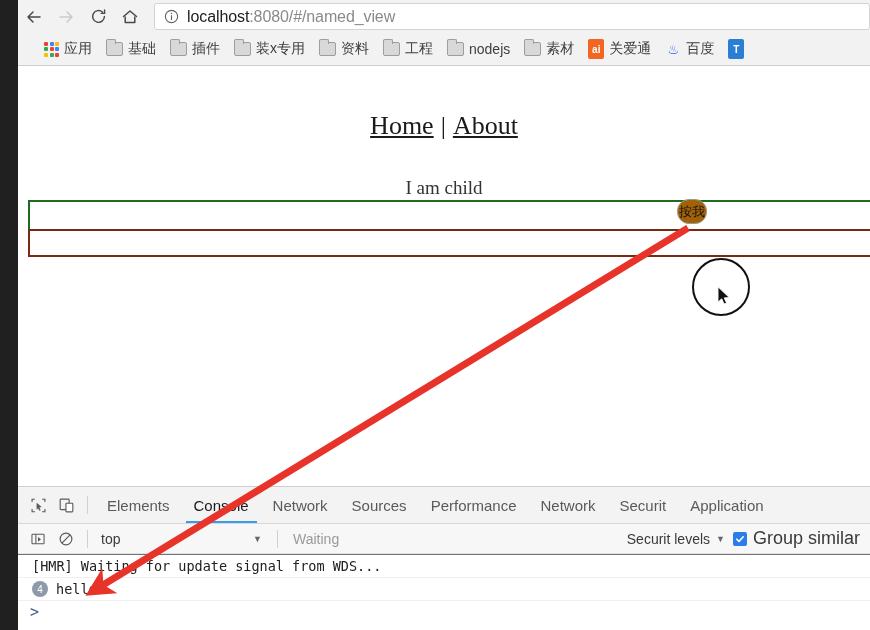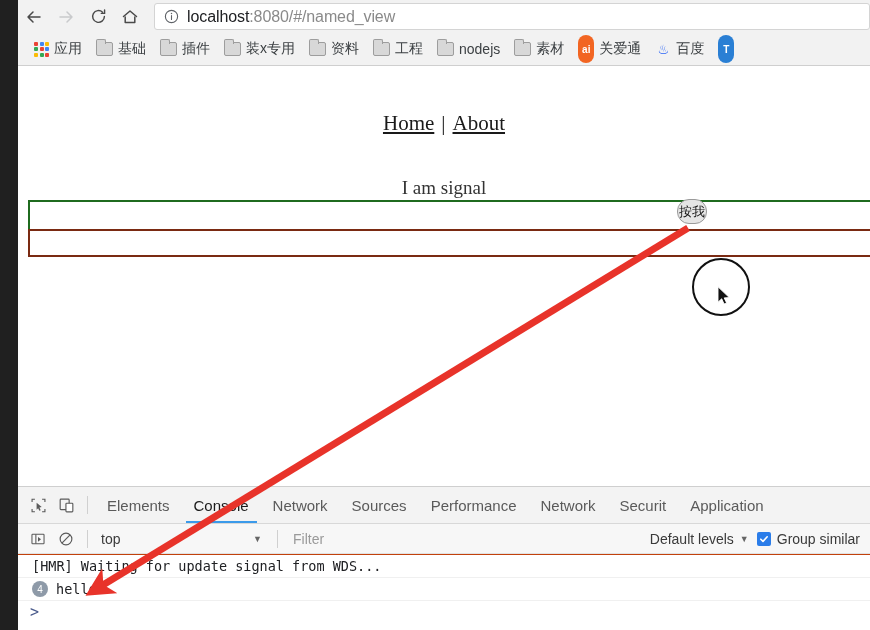--- a/index.html
+++ b/index.html
@@ -63,21 +63,21 @@
     white-space: nowrap;
     color: #8a8a8a;
     font-family: "Liberation Sans", sans-serif;
   }
   .url-text .host { color: #202124; }
 
   
   .bookmarks {
     position: absolute; left: 0; top: 33px; right: 0; height: 32px;
     display: flex; align-items: center;
-    padding-left: 10px;
+    padding-left: 20px;
     overflow: hidden;
     white-space: nowrap;
   }
   .bm {
     display: flex; align-items: center;
     height: 26px;
     padding: 0 6px;
     margin-right: 2px;
     font-size: 14px;
     color: #3c4043;
@@ -108,22 +108,22 @@
     content: "";
     position: absolute; left: -1px; top: -4px;
     width: 8px; height: 4px;
     background: #d8d8d8;
     border: 1px solid #9d9d9d;
     border-bottom: none;
     border-radius: 2px 2px 0 0;
   }
 
   .fav-sq {
-    width: 16px; height: 28px;
-    border-radius: 8px;
+    width: 16px; height: 20px;
+    border-radius: 2px;
     display: flex; align-items: center; justify-content: center;
     font-size: 10px; font-weight: bold; color: #fff;
     font-family: "Liberation Sans", sans-serif;
   }
   .fav-baidu {
     width: 16px; height: 16px;
     display: flex; align-items: center; justify-content: center;
     font-size: 13px; color: #2d66f7;
   }
 
@@ -133,21 +133,21 @@
     height: 419px;
     background: #ffffff;
     overflow: hidden;
   }
 
   .nav-links {
     position: absolute;
     left: 0; right: 0;
     top: 44px;
     text-align: center;
-    font-size: 21px;
+    font-size: 26px;
     color: #1a1a1a;
     font-family: "Liberation Serif", serif;
   }
   .nav-links a {
     color: #1a1a1a;
     text-decoration: underline;
     text-underline-offset: 2px;
   }
   .nav-links .sep { margin: 0 7px; text-decoration: none; display: inline-block; }
 
@@ -176,21 +176,21 @@
     height: 28px;
     border: 2px solid #7a2a12;
     background: #ffffff;
   }
 
   .press-btn {
     position: absolute;
     left: 659px;
     top: 132px;
     width: 30px; height: 25px;
-    background: #e5e5e5;
+    background: #a16207;
     border: 1px solid #9a9a9a;
     border-radius: 12px;
     font-size: 13px;
     color: #111;
     display: flex; align-items: center; justify-content: center;
     font-family: "Liberation Sans", sans-serif;
     z-index: 6;
   }
 
   .cursor-ring {
@@ -205,21 +205,21 @@
   .mouse-cursor {
     position: absolute;
     left: 699px; top: 219px;
     width: 14px; height: 19px;
     z-index: 9;
   }
 
   
   .devtools {
     position: absolute; left: 18px; top: 486px; right: 0; bottom: 0;
-    background: #c2410c;
+    background: #737373;
     border-top: 1px solid #cfcfcf;
     font-family: "Liberation Sans", sans-serif;
   }
 
   .dt-tabbar {
     height: 37px;
     background: #f3f3f3;
     border-bottom: 1px solid #d8d8d8;
     display: flex; align-items: center;
     padding-left: 6px;
@@ -273,21 +273,21 @@
     color: #9a9a9a;
     font-size: 14px;
   }
   .levels {
     display: flex; align-items: center;
     margin-right: 8px; color: #3a3a3a; font-size: 14px;
   }
   .levels .caret { margin-left: 6px; padding-right: 0; }
   .grp {
     display: flex; align-items: center; gap: 6px;
-    margin-right: 10px; font-size: 14px; color: #3a3a3a;
+    margin-right: 10px; font-size: 18px; color: #3a3a3a;
   }
   .chk {
     width: 14px; height: 14px;
     background: #2b7de9;
     border-radius: 2px;
     display: flex; align-items: center; justify-content: center;
   }
 
   .console-body {
     position: absolute; left: 0; right: 0; top: 68px; bottom: 0;
@@ -441,21 +441,21 @@
 
     </div>
   </div>
 
   <div class="viewport">
 
     <div class="nav-links">
       <a href="#">Home</a><span class="sep">|</span><a href="#">About</a>
     </div>
 
-    <div class="child-label">I am signal</div>
+    <div class="child-label">I am child</div>
 
     <div class="box-green"></div>
     <div class="box-red"></div>
 
     <div class="press-btn">按我</div>
 
     <div class="cursor-ring"></div>
     <svg class="mouse-cursor" viewBox="0 0 14 19">
       <path d="M1 0.8 L1 16.2 L4.7 12.8 L7.1 18 L9.6 16.9 L7.2 11.9 L12.3 11.6 Z" fill="#111" stroke="#fff" stroke-width="0.9"></path>
     </svg>
@@ -504,24 +504,24 @@
         </svg>
       </div>
       <div class="dt-div"></div>
 
       <div class="ctx-select">
         <span>top</span>
         <span class="caret">▼</span>
       </div>
       <div class="dt-div"></div>
 
-      <div class="filter-input">Filter</div>
+      <div class="filter-input">Waiting</div>
 
       <div class="levels">
-        <span>Default levels</span>
+        <span>Securit levels</span>
         <span class="caret">▼</span>
       </div>
 
       <div class="grp">
         <span class="chk">
           <svg width="10" height="10" viewBox="0 0 10 10" fill="none" stroke="#fff" stroke-width="1.6" stroke-linecap="round" stroke-linejoin="round">
             <path d="M1.8 5.2 4 7.4 8.2 2.8"></path>
           </svg>
         </span>
         <span>Group similar</span>

